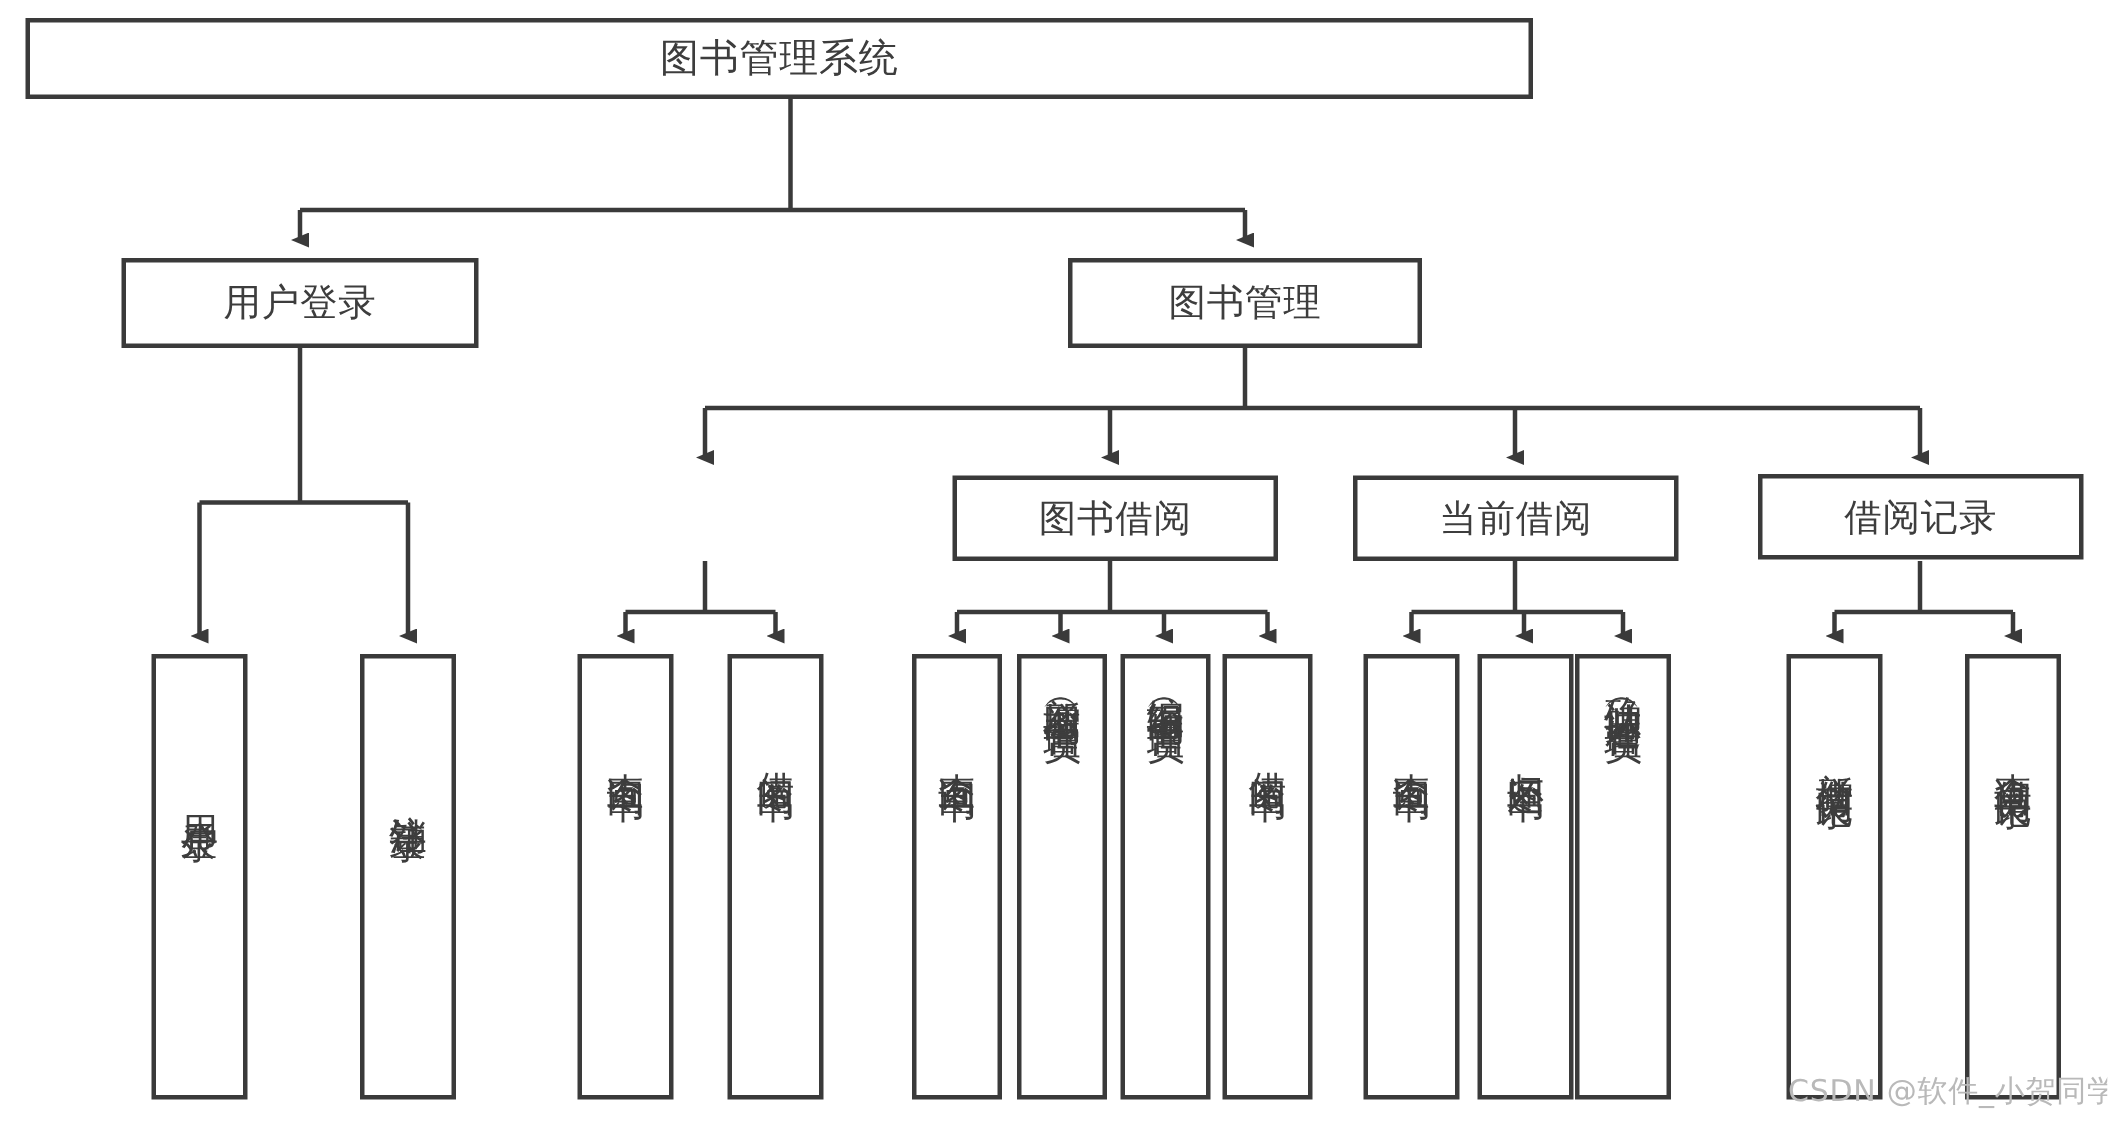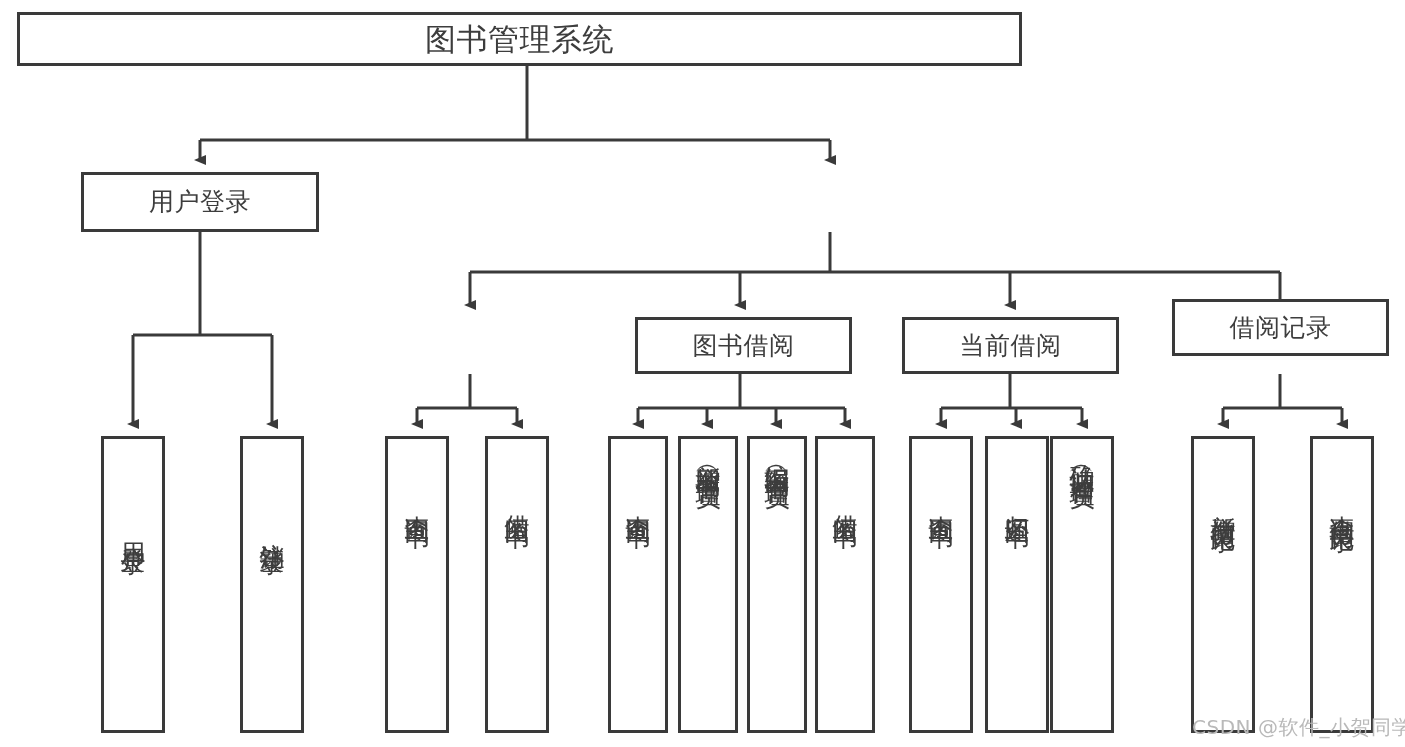--- a/index.html
+++ b/index.html
@@ -38,21 +38,21 @@
   .node-label {
     color: #3d3d3d;
     line-height: 1.18;
     text-align: center;
     letter-spacing: 0.5px;
   }
   .h-node .node-label {
     font-size: 25px;
   }
   .root .node-label {
-    font-size: 31px;
+    font-size: 26px;
   }
   .v-node {
     align-items: flex-start;
     justify-content: center;
     padding-top: 0;
   }
   .v-node .node-label {
     writing-mode: vertical-rl;
     text-orientation: upright;
     font-size: 25px;
@@ -132,28 +132,31 @@
     </g>
   </svg>
 
   <div class="node root h-node" style="left:17px; top:12px; width:1005px; height:54px;">
     <span class="node-label">图书管理系统</span>
   </div>
 
   <div class="node h-node" style="left:81px; top:172px; width:238px; height:60px;">
     <span class="node-label">用户登录</span>
   </div>
+  <div class="node h-node" style="left:712px; top:172px; width:236px; height:60px;">
+    <span class="node-label">图书管理</span>
+  </div>
 
   <div class="node h-node" style="left:635px; top:317px; width:217px; height:57px;">
     <span class="node-label">图书借阅</span>
   </div>
   <div class="node h-node" style="left:902px; top:317px; width:217px; height:57px;">
     <span class="node-label">当前借阅</span>
   </div>
-  <div class="node h-node" style="left:1172px; top:299px; width:217px; height:57px;">
+  <div class="node h-node" style="left:1172px; top:316px; width:217px; height:57px;">
     <span class="node-label">借阅记录</span>
   </div>
 
   <div class="node v-node align-mid" style="left:101px; top:436px; width:64px; height:297px;">
     <span class="node-label">用户登录</span>
   </div>
   <div class="node v-node align-mid" style="left:240px; top:436px; width:64px; height:297px;">
     <span class="node-label">注销登录</span>
   </div>
 

